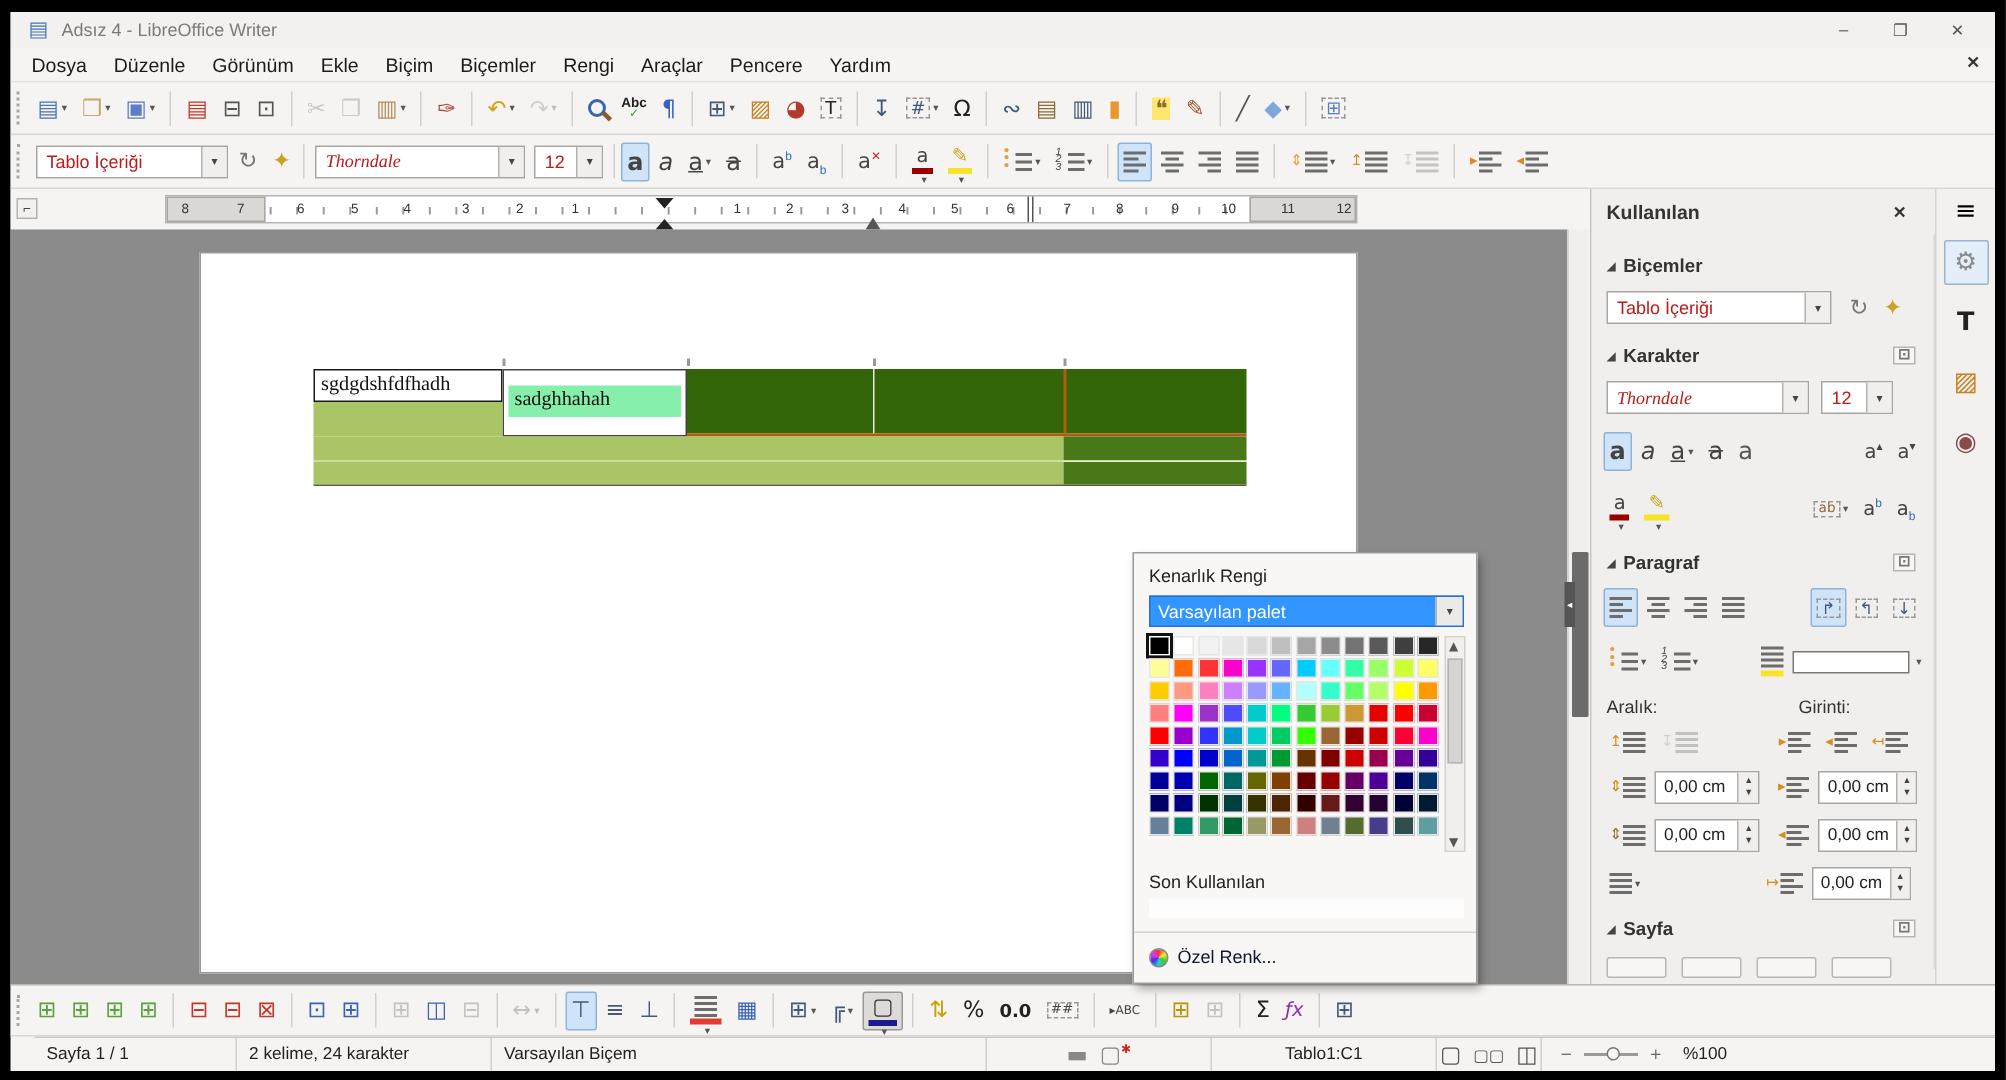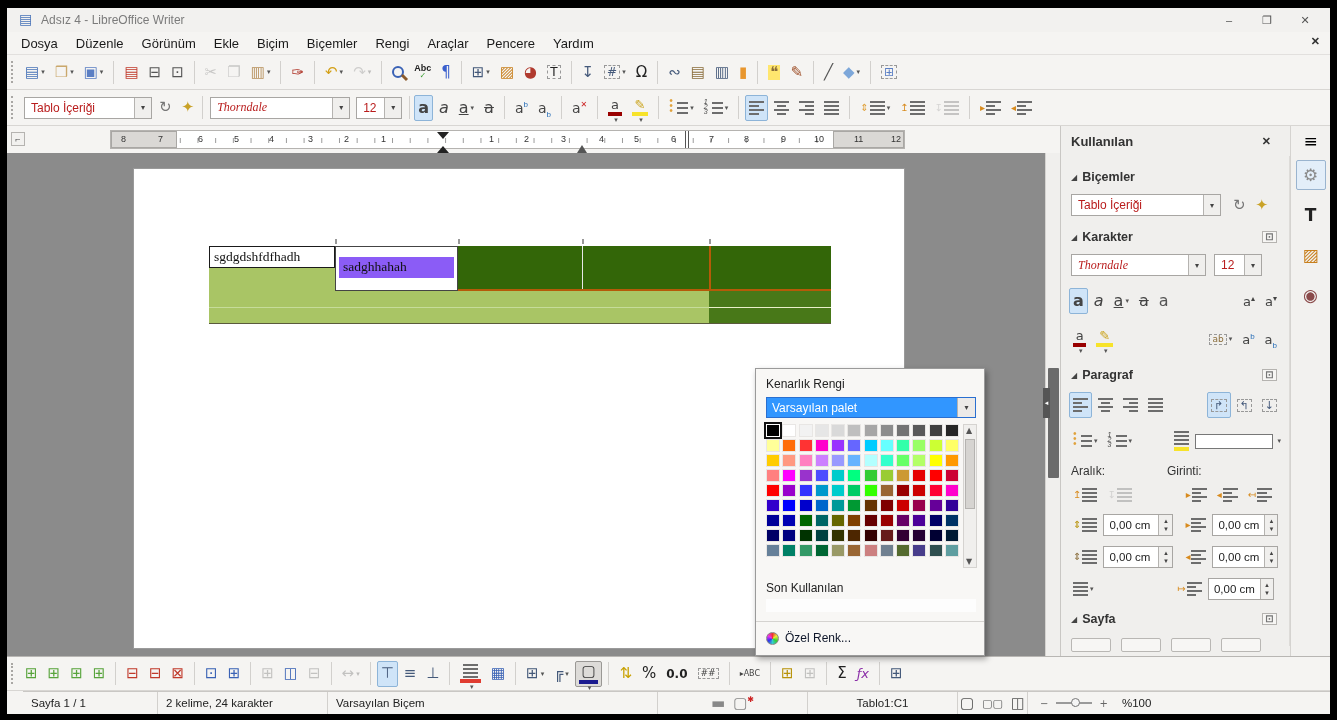--- a/index.html
+++ b/index.html
@@ -471,21 +471,21 @@
 
           <div class="tg" id="tg-dark" style="left: 249px; top: 0px; width: 373px; height: 43px; background: rgb(51, 102, 8);"></div>
           <div class="tg" id="tg-vline1" style="left:373px;top:0;width:1px;height:43px;background:#e8e8e8"></div>
           <div class="tg" id="tg-vline2" style="left: 500px; top: 0px; width: 2px; height: 43px; background: rgb(181, 90, 8);"></div>
           <div class="tg" id="tg-hline" style="left: 249px; top: 43px; width: 373px; height: 2px; background: rgb(181, 90, 8);"></div>
 
           <div class="tg" style="left:0;top:0;width:126px;height:22px;background:#fff;border:1px solid #1a1a1a">
             <span class="celltext">sgdgdshfdfhadh</span>
           </div>
           <div class="tg" style="left:126px;top:0;width:123px;height:45px;background:#fff;border:1px solid #444">
-            <div class="tg" id="tg-red" style="left: 3px; top: 10px; width: 115px; height: 21px; background: #8b5cf6;">
+            <div class="tg" id="tg-red" style="left: 3px; top: 10px; width: 115px; height: 21px; background: #86efac;">
               <span class="celltext">sadghhahah</span>
             </div>
           </div>
 
           <div class="tg" id="tg-l1" style="left: 0px; top: 22px; width: 126px; height: 23px; background: rgb(169, 197, 101);"></div>
           <div class="tg" id="tg-l2" style="left: 0px; top: 45px; width: 500px; height: 16px; background: rgb(169, 197, 101);"></div>
           <div class="tg" id="tg-m2" style="left: 500px; top: 45px; width: 122px; height: 16px; background: rgb(72, 120, 24);"></div>
           <div class="tg" id="tg-sep1" style="left: 0px; top: 61px; width: 500px; height: 1px; background: rgb(198, 220, 154);"></div>
           <div class="tg" style="left:500px;top:61px;width:122px;height:1px;background:#e9efc9"></div>
           <div class="tg" id="tg-l3" style="left: 0px; top: 62px; width: 500px; height: 15px; background: rgb(169, 197, 101);"></div>
@@ -676,21 +676,21 @@
               </span>
               <span class="cbar" style="background: rgb(247, 227, 42);"></span>
             </span>
           </span>
         <span class="swatchbox"></span>
         <span class="dd">▾</span>
       </div>
 
       <div class="sbrow" style="left:10px;top:338px;width:210px">
         <span class="sblabel">Aralık:</span>
-        <span class="sblabel" style="margin-left:60px">Girinti:</span>
+        <span class="sblabel" style="margin-left:92px">Girinti:</span>
       </div>
       <div class="sbrow" style="left:8px;top:356px;width:212px">
         <span class="run">
             <span class="tbtn">
               <span class="pre" style="color: rgb(216, 139, 30);">↥</span>
               <span class="bars al-j">
                 <i></i>
                 <i></i>
                 <i></i>
                 <i></i>

